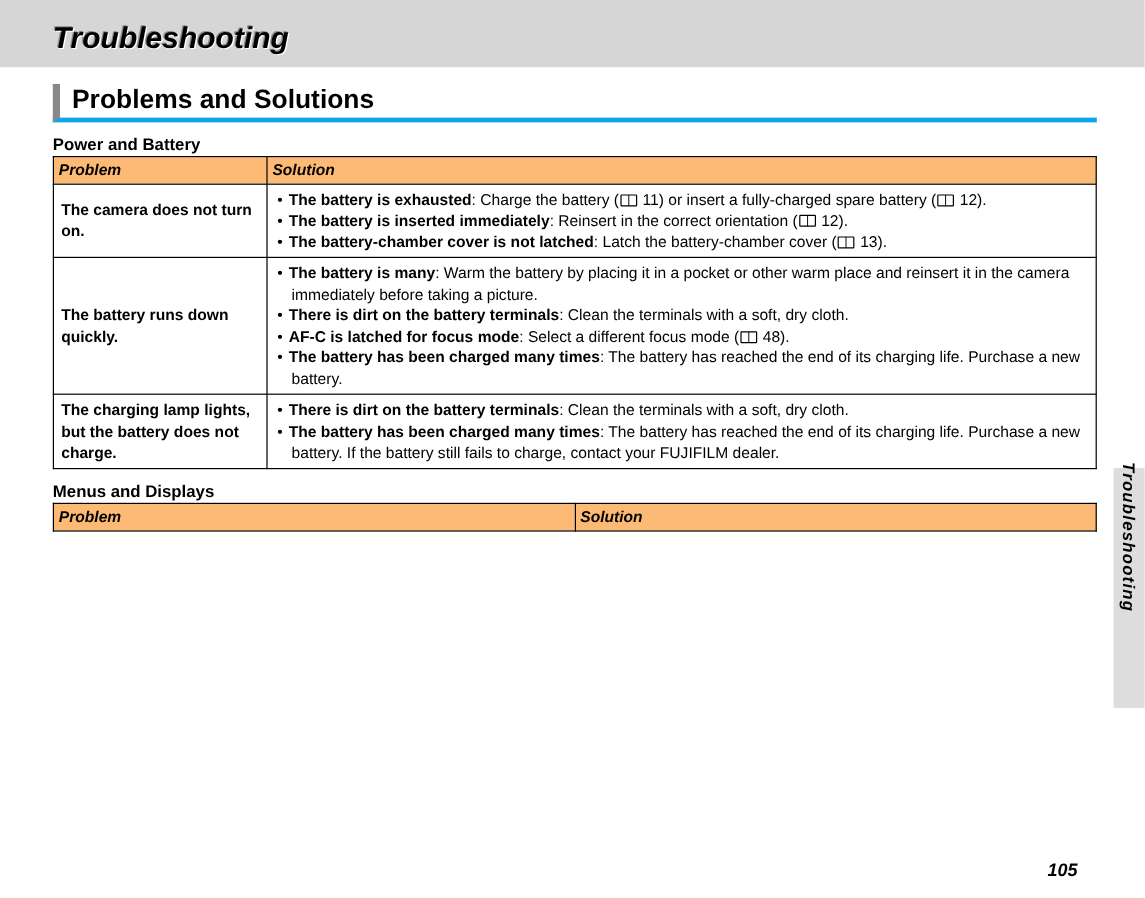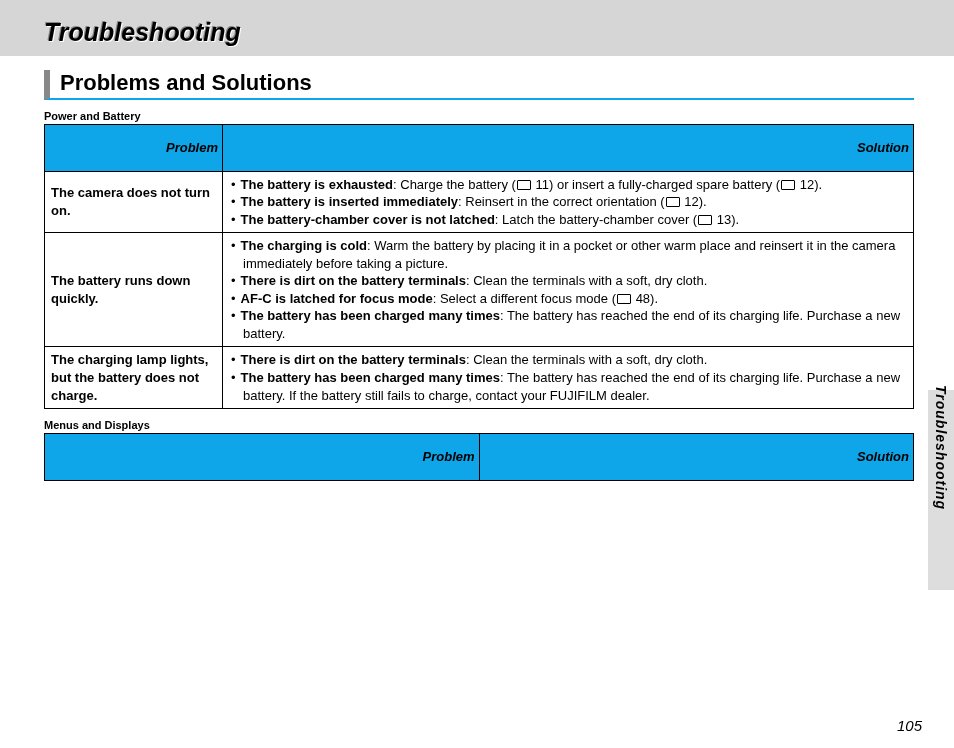--- a/index.html
+++ b/index.html
@@ -29,43 +29,43 @@
     color: #000;
     text-shadow: 1px 1px 0 #fff, -1px -1px 0 #888;
   }
   .content {
     padding: 0 40px 0 44px;
   }
   .section-title {
     font-size: 22px;
     font-weight: 700;
     margin: 14px 0 10px 0;
-    border-bottom: 2px solid #0ea5e9;
+    border-bottom: 4px solid #0ea5e9;
     padding-bottom: 2px;
     padding-left: 10px;
     border-left: 6px solid #888;
   }
   .sub-title {
-    font-size: 11px;
+    font-size: 14px;
     font-weight: 700;
     margin: 10px 0 2px 0;
   }
   table {
     width: 100%;
     border-collapse: collapse;
     font-size: 13px;
     line-height: 1.35;
   }
   th {
-    background: #0ea5e9;
+    background: #fdba74;
     font-style: italic;
     font-weight: 700;
-    text-align: right;
+    text-align: left;
     border: 1px solid #000;
-    padding: 14px 4px;
+    padding: 2px 4px;
   }
   td {
     border: 1px solid #000;
     padding: 4px 6px;
     vertical-align: middle;
   }
   td.prob {
     width: 178px;
     font-weight: 700;
     vertical-align: middle;
@@ -105,24 +105,24 @@
     right: 5px;
     top: 385px;
     font-size: 14px;
     font-style: italic;
     font-weight: 700;
     writing-mode: vertical-rl;
     letter-spacing: 1px;
   }
   .page-num {
     position: absolute;
-    right: 32px;
+    right: 56px;
     bottom: 14px;
     font-style: italic;
-    font-weight: 400;
+    font-weight: 700;
     font-size: 15px;
   }
   .lang-icon {
     display:inline-block;
     background:#000;
     color:#fff;
     font-size:9px;
     padding:0 2px;
     border-radius:2px;
     vertical-align:middle;
@@ -155,21 +155,21 @@
                 <li><span class="b">The battery is exhausted</span>: Charge the battery (<span class="ref-icon"></span> 11) or insert a fully-charged spare battery (<span class="ref-icon"></span> 12).</li>
                 <li><span class="b">The battery is inserted immediately</span>: Reinsert in the correct orientation (<span class="ref-icon"></span> 12).</li>
                 <li><span class="b">The battery-chamber cover is not latched</span>: Latch the battery-chamber cover (<span class="ref-icon"></span> 13).</li>
               </ul>
             </td>
           </tr>
           <tr>
             <td class="prob">The battery runs down quickly.</td>
             <td>
               <ul class="sol">
-                <li><span class="b">The charging is cold</span>: Warm the battery by placing it in a pocket or other warm place and reinsert it in the camera immediately before taking a picture.</li>
+                <li><span class="b">The battery is many</span>: Warm the battery by placing it in a pocket or other warm place and reinsert it in the camera immediately before taking a picture.</li>
                 <li><span class="b">There is dirt on the battery terminals</span>: Clean the terminals with a soft, dry cloth.</li>
                 <li><span class="b">AF-C is latched for focus mode</span>: Select a different focus mode (<span class="ref-icon"></span> 48).</li>
                 <li><span class="b">The battery has been charged many times</span>: The battery has reached the end of its charging life.  Purchase a new battery.</li>
               </ul>
             </td>
           </tr>
           <tr>
             <td class="prob">The charging lamp lights, but the battery does not charge.</td>
             <td>
               <ul class="sol">

